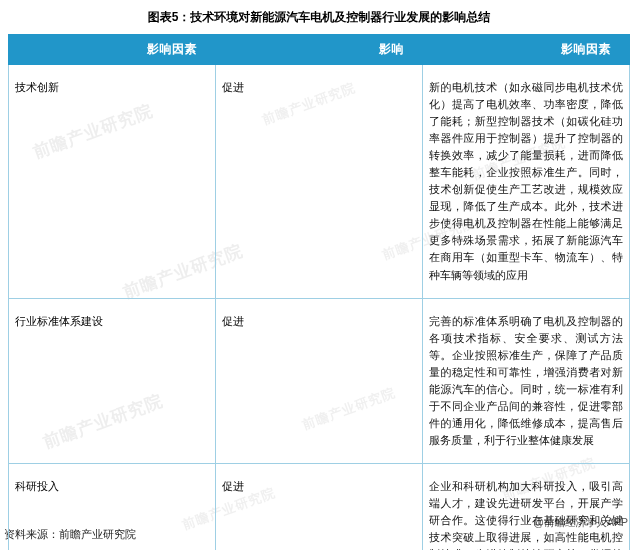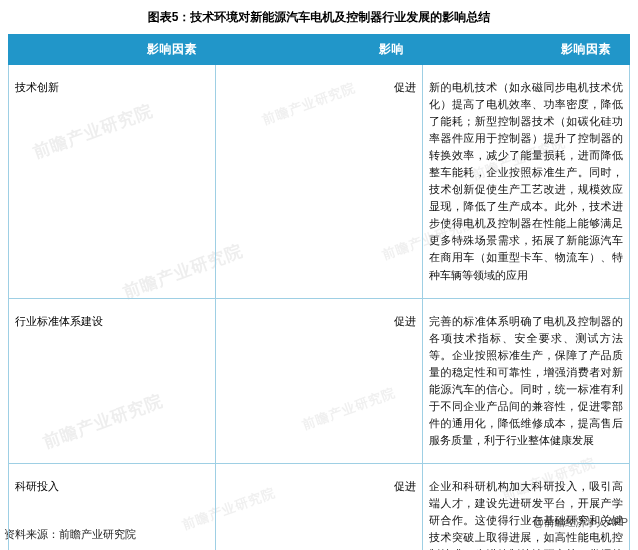--- a/index.html
+++ b/index.html
@@ -56,21 +56,21 @@
     background: transparent;
   }
   td.factor {
     width: 88px;
     text-align: left;
     font-size: 11.5px;
     color: #000;
   }
   td.impact {
     width: 62px;
-    text-align: right;
+    text-align: left;
     font-size: 11.5px;
     color: #000;
   }
   td.analysis {
     text-align: justify;
     color: #111;
   }
   .footer {
     position: absolute;
     left: 4px;

